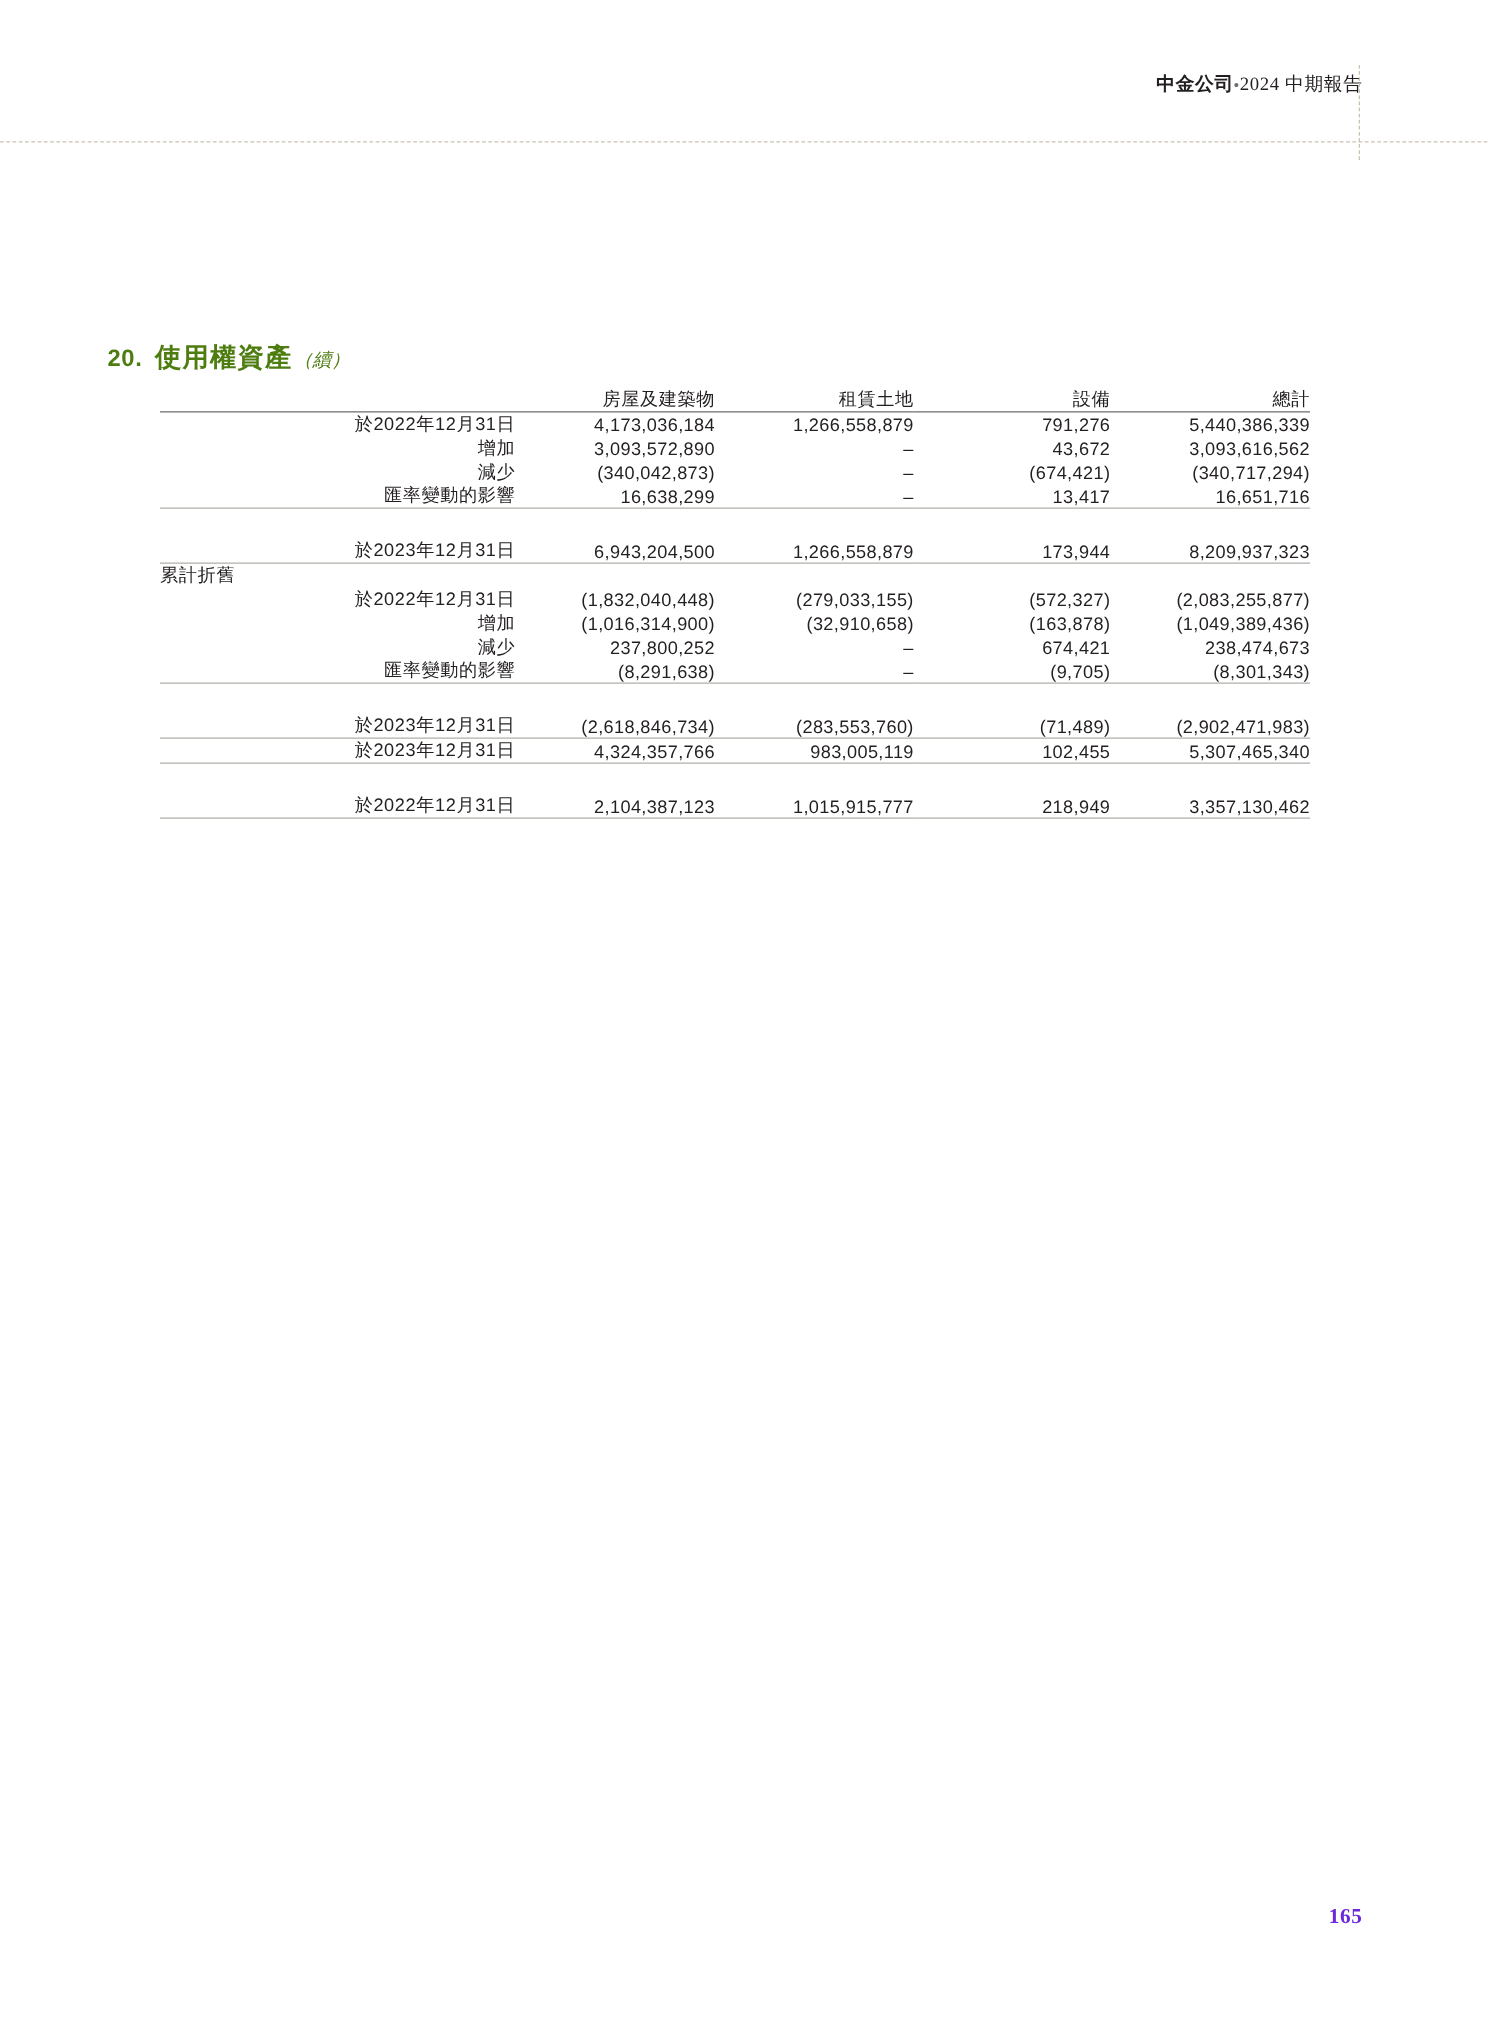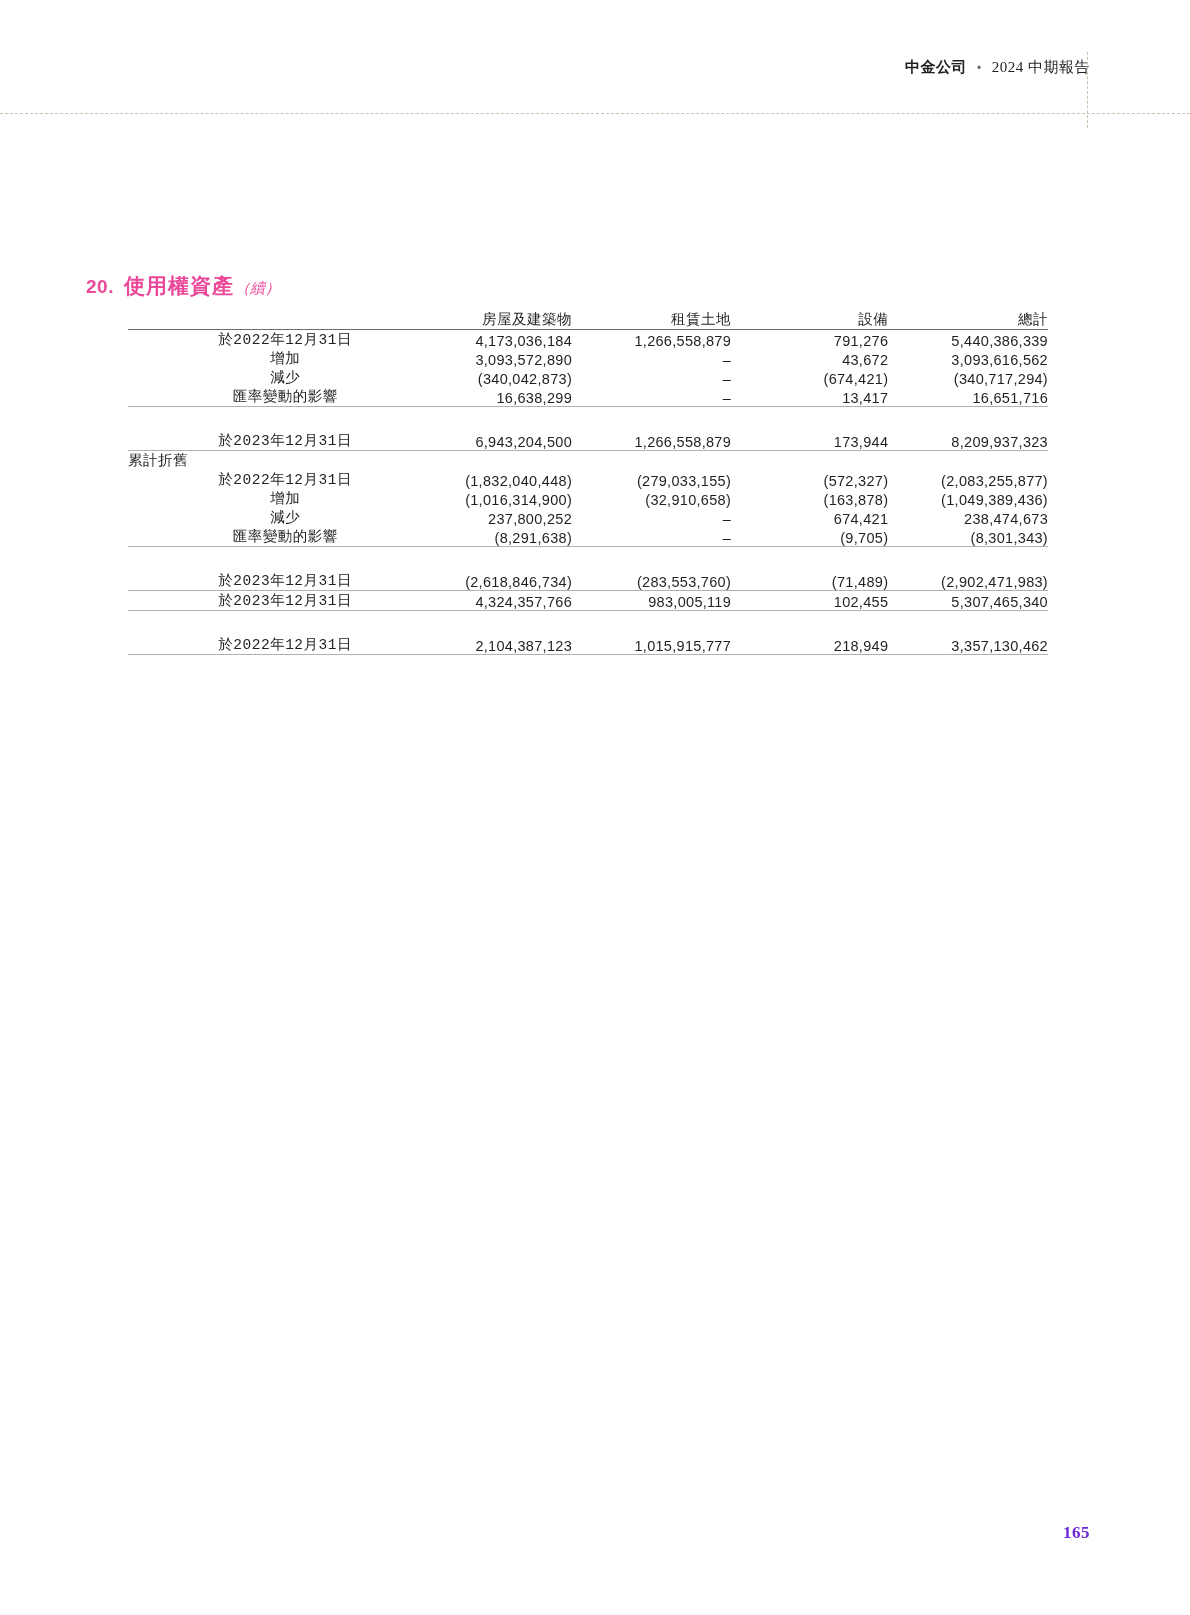--- a/index.html
+++ b/index.html
@@ -16,21 +16,20 @@
     overflow: hidden;
   }
 
   
   .page-header {
     position: absolute;
     top: 58px;
     right: 100px;
     display: flex;
     align-items: center;
-    gap: 10px;
     font-size: 15px;
     letter-spacing: 0.5px;
     color: #231f20;
   }
   .page-header .company {
     font-weight: bold;
     font-family: "Liberation Serif", serif;
   }
   .page-header .dot {
     color: #6e6e6e;
@@ -58,21 +57,21 @@
     border-left: 1px dashed #c9c2ae;
   }
 
   
   .section-title {
     position: absolute;
     left: 86px;
     top: 272px;
     display: flex;
     align-items: baseline;
-    color: #ec4899;
+    color: #4d7c0f;
     white-space: nowrap;
   }
   .section-title .num {
     font-size: 19px;
     font-weight: bold;
     font-family: "Liberation Sans", sans-serif;
     margin-right: 10px;
     letter-spacing: 0.5px;
   }
   .section-title .name {
@@ -127,24 +126,23 @@
     padding-top: 22px;
     padding-bottom: 6px;
     letter-spacing: 0.5px;
   }
   .data-row td {
     padding: 5px 0;
     text-align: right;
     letter-spacing: 0.3px;
   }
   .data-row td.col-label {
-    text-align: center;
+    text-align: right;
     padding-left: 30px;
     letter-spacing: 0.5px;
-    font-family: Liberation Mono, monospace;
   }
   .spacer-row td {
     height: 24px;
     font-size: 0;
     line-height: 0;
   }
   .rule-row td {
     border-bottom: 1px solid #b3b0aa;
     height: 0;
     font-size: 0;

